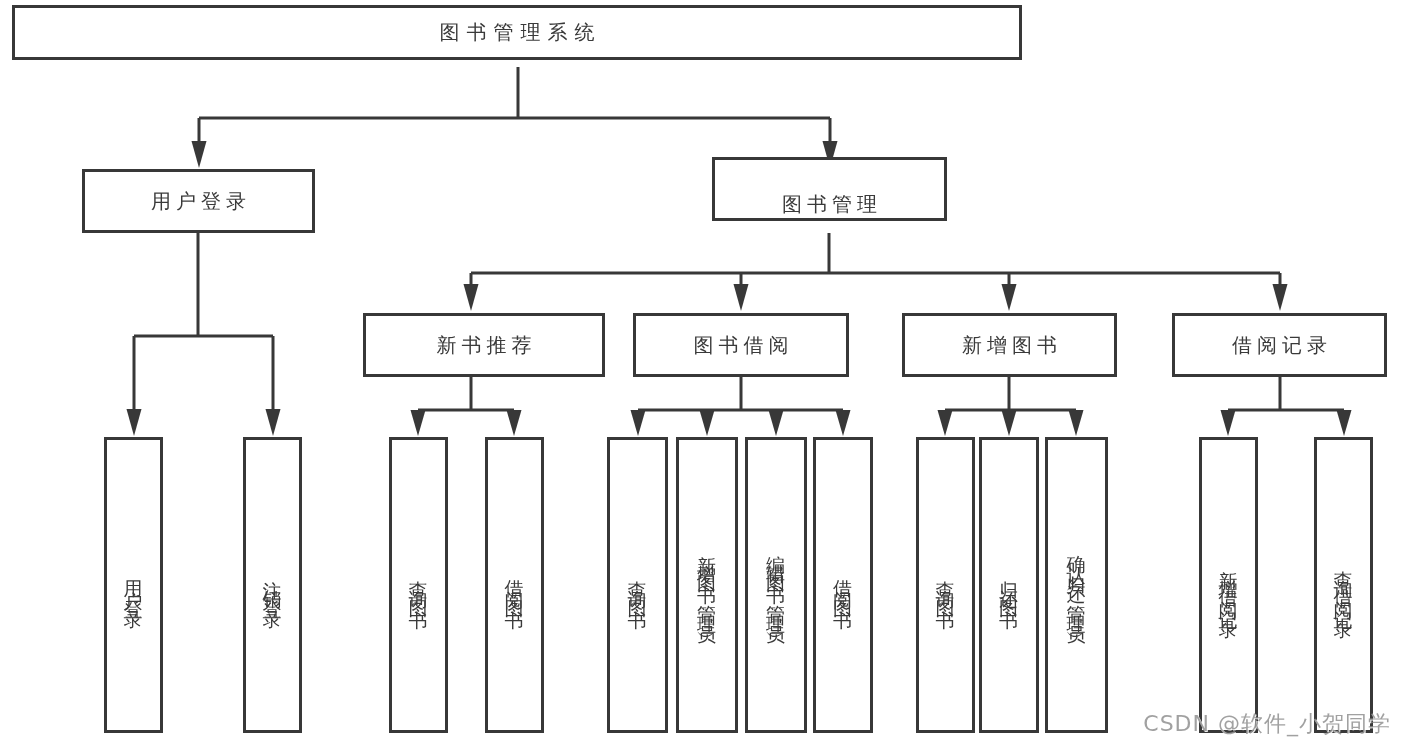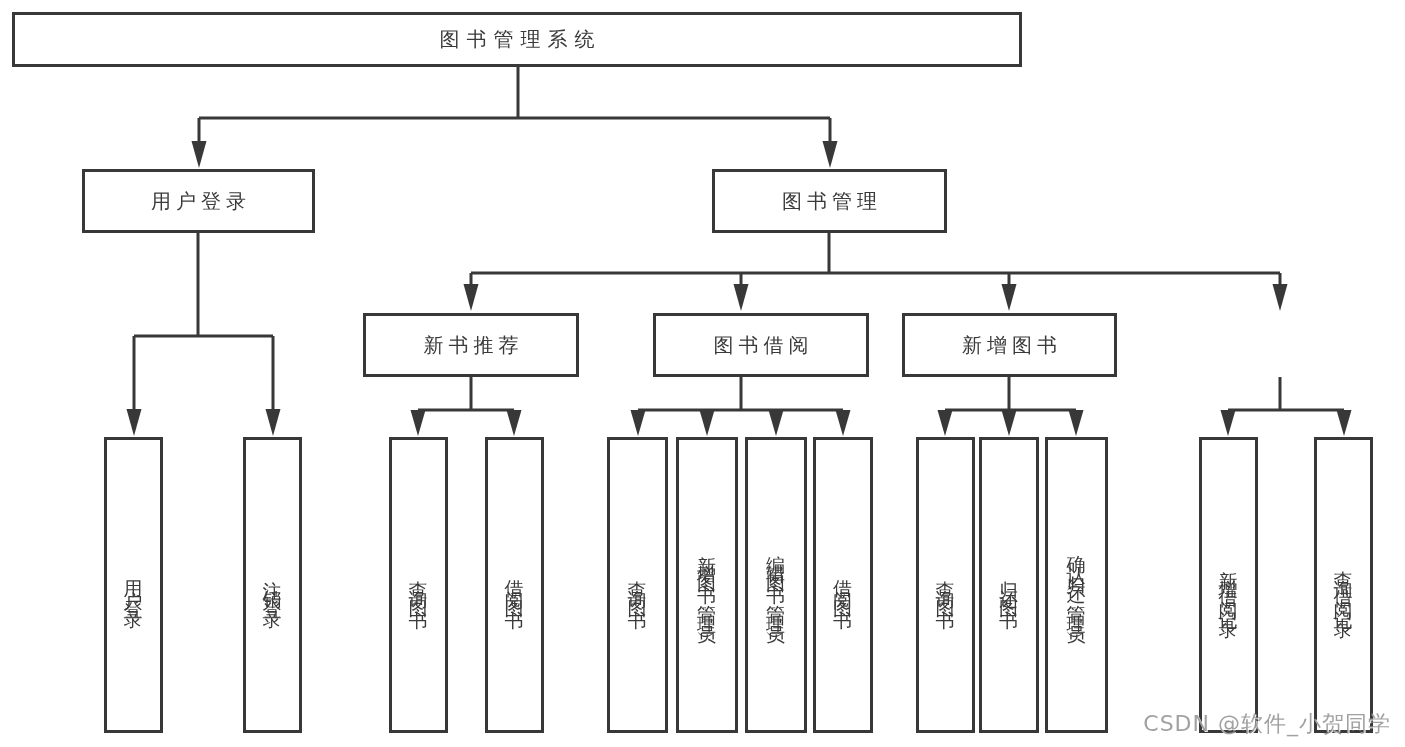--- a/index.html
+++ b/index.html
@@ -23,25 +23,25 @@
     background: #ffffff;
     border: 3px solid #383838;
     display: flex;
     align-items: center;
     justify-content: center;
     font-size: 20px;
     letter-spacing: 5px;
     padding-left: 5px; 
     white-space: nowrap;
   }
-  .node.root  { left: 12px;  top: 12px;  width: 1010px; height: 55px; letter-spacing: 7px; padding-left: 7px; justify-content: center; }
+  .node.root  { left: 12px;  top: 5px;  width: 1010px; height: 55px; letter-spacing: 7px; padding-left: 7px; justify-content: center; }
   .node.n-userlogin { left: 82px;  top: 169px; width: 233px; height: 64px; }
-  .node.n-bookmgmt  { left: 712px; top: 169px; width: 235px; height: 64px; }
-  .node.n-newbook   { left: 363px; top: 313px; width: 216px; height: 64px; }
-  .node.n-borrow    { left: 633px; top: 313px; width: 216px; height: 64px; margin-left: 20px; }
+  .node.n-bookmgmt  { left: 712px; top: 157px; width: 235px; height: 64px; align-items: flex-end; }
+  .node.n-newbook   { left: 363px; top: 313px; width: 242px; height: 64px; }
+  .node.n-borrow    { left: 633px; top: 313px; width: 216px; height: 64px; }
   .node.n-current   { left: 902px; top: 313px; width: 215px; height: 64px; }
   .node.n-records   { left: 1172px; top: 313px; width: 215px; height: 64px; }
 
   .leaf {
     position: absolute;
     box-sizing: border-box;
     top: 437px;
     height: 296px;
     background: #ffffff;
     border: 3px solid #383838;
@@ -151,20 +151,23 @@
 
   <div class="node n-newbook">
     <span>新书推荐</span>
   </div>
   <div class="node n-borrow">
     <span>图书借阅</span>
   </div>
   <div class="node n-current">
     <span>新增图书</span>
   </div>
+  <div class="node n-records">
+    <span>借阅记录</span>
+  </div>
 
   <div class="leaf l1">
     <span>用户登录</span>
   </div>
   <div class="leaf l2">
     <span>注销登录</span>
   </div>
   <div class="leaf l3">
     <span>查询图书</span>
   </div>

